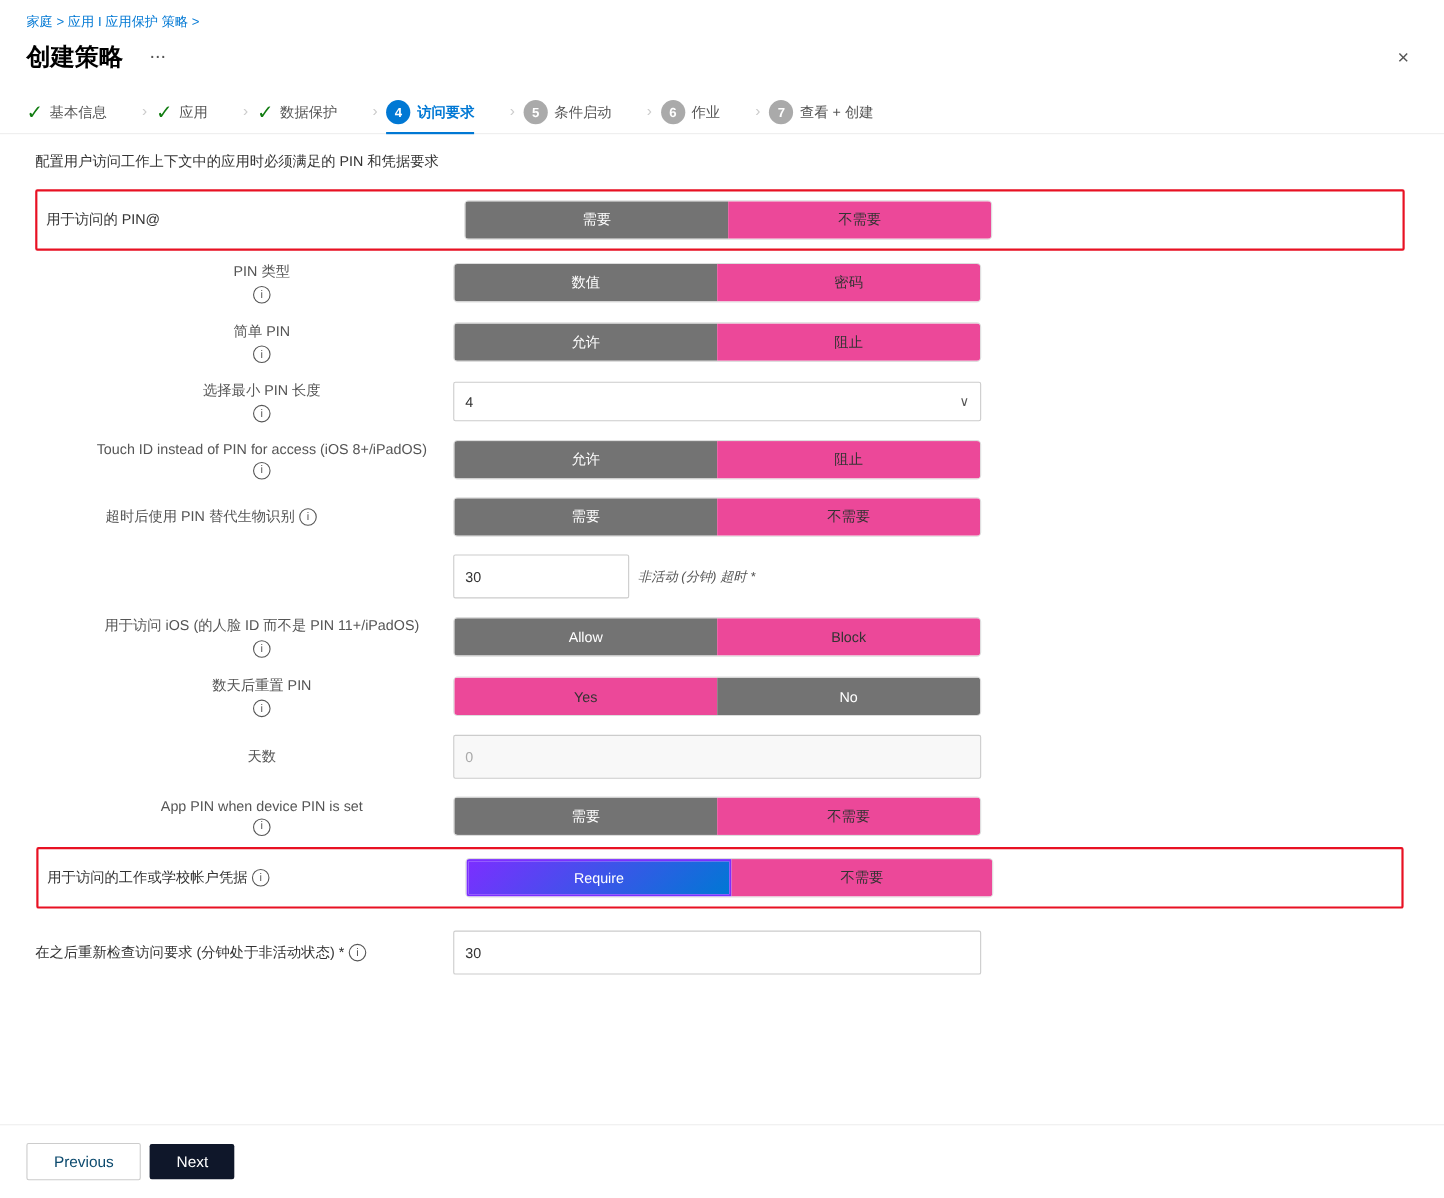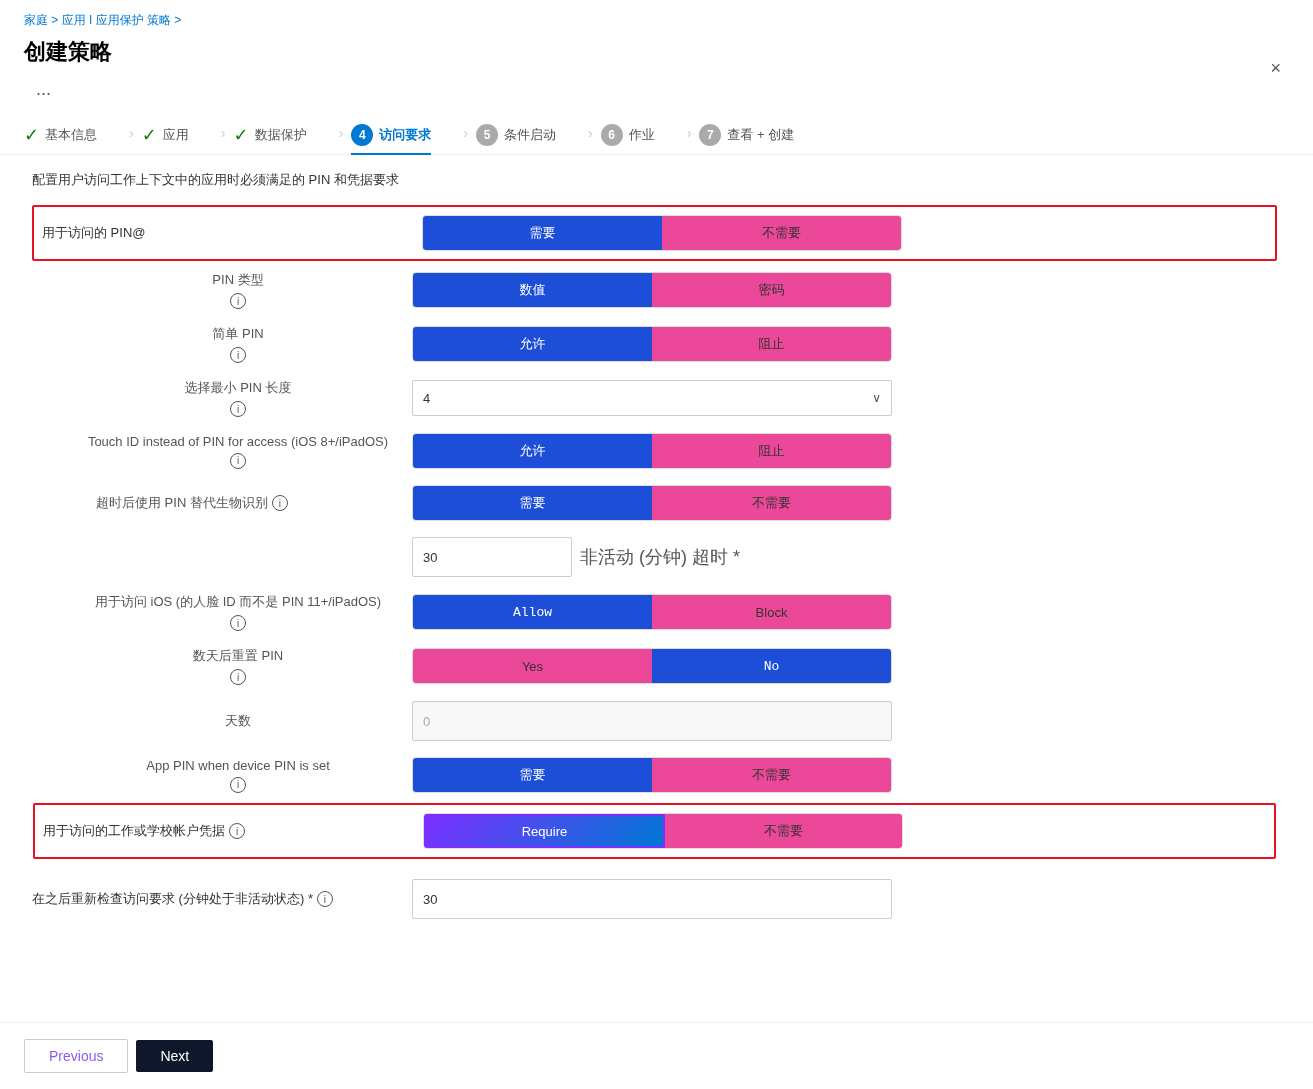--- a/index.html
+++ b/index.html
@@ -206,23 +206,22 @@
       flex: 1;
       border: none;
       cursor: pointer;
       font-size: 13px;
       font-weight: 500;
       display: flex;
       align-items: center;
       justify-content: center;
     }
     .toggle-btn.active-blue {
-      background: #1d4ed8;
+      background: #737373;
       color: #fff;
-      font-family: Liberation Mono, monospace;
     }
     .toggle-btn.active-purple {
       background: linear-gradient(135deg, #7b2fff, #0078d4);
       color: #fff;
       border: 2px solid #7b2fff;
     }
     .toggle-btn.inactive {
       background: #ec4899;
       color: #333;
     }
@@ -261,22 +260,23 @@
     }
     .text-input-with-label {
       display: flex;
       align-items: center;
       gap: 8px;
     }
     .text-input-with-label .text-input {
       width: 200px;
     }
     .text-input-with-label .input-suffix {
-      font-size: 18px;
-      color: #555;
+      font-size: 12px;
+      color: #555;
+      font-style: italic;
     }
 
     
     .page-footer {
       position: absolute;
       bottom: 0;
       left: 0;
       right: 0;
       display: flex;
       align-items: center;
@@ -284,21 +284,21 @@
       border-top: 1px solid #eee;
       gap: 8px;
     }
     .btn-previous {
       background: #fff;
       border: 1px solid #ccc;
       border-radius: 2px;
       padding: 8px 24px;
       font-size: 14px;
       cursor: pointer;
-      color: #8b5cf6;
+      color: #0c4a6e;
     }
     .btn-next {
       background: #0f172a;
       border: none;
       border-radius: 2px;
       padding: 8px 24px;
       font-size: 14px;
       cursor: pointer;
       color: #fff;
     }
@@ -311,21 +311,21 @@
 </head>
 <body>
 
 <div class="page-container">
 
   <div class="breadcrumb">
     <span>家庭 &gt; 应用 I 应用保护 策略 &gt;</span>
   </div>
 
   <div class="title-area">
-    <div style="display:flex;gap:12px;flex-direction:column;">
+    <div style="display:flex;gap:12px;">
       <h1>创建策略</h1>
       <span class="title-dots">...</span>
     </div>
     <button class="close-btn">×</button>
   </div>
 
   <div class="wizard-steps">
 
     <div class="step completed">
       <span class="step-icon" style="color:#107c10;font-size:18px;">✓</span>

